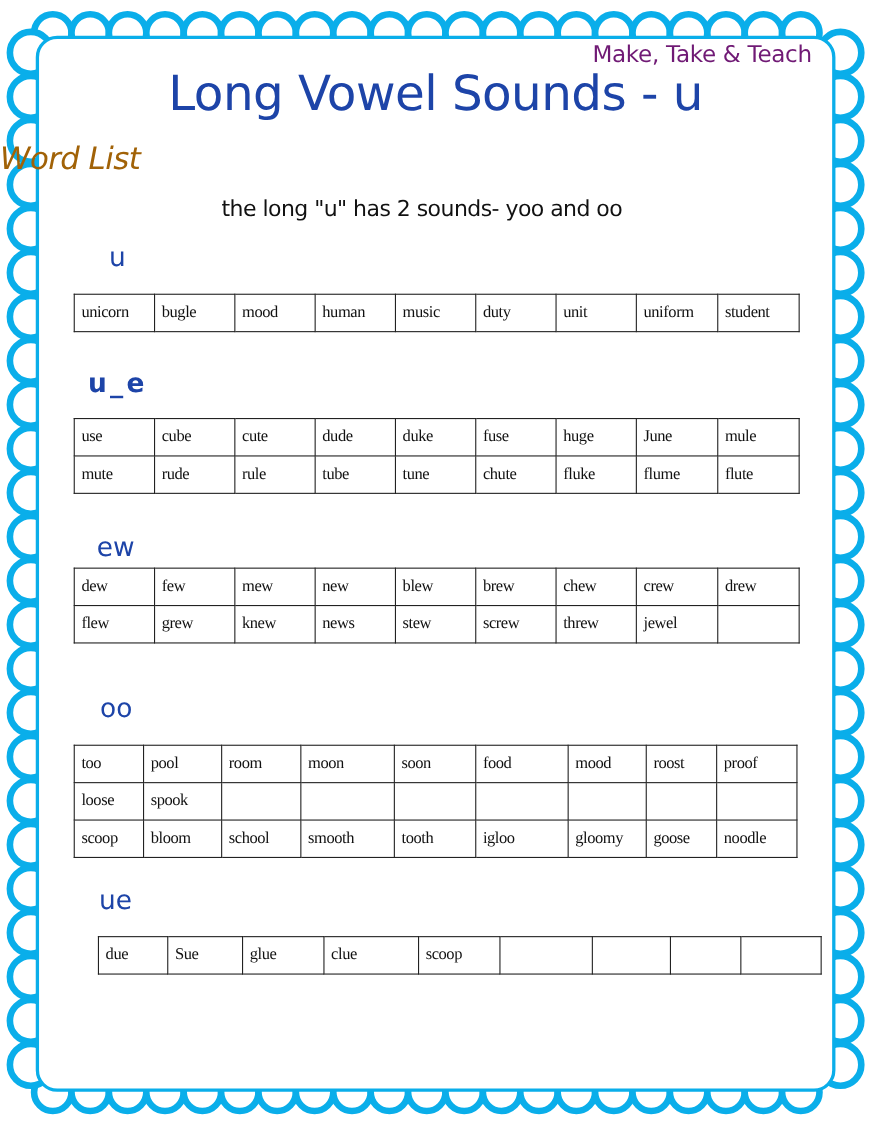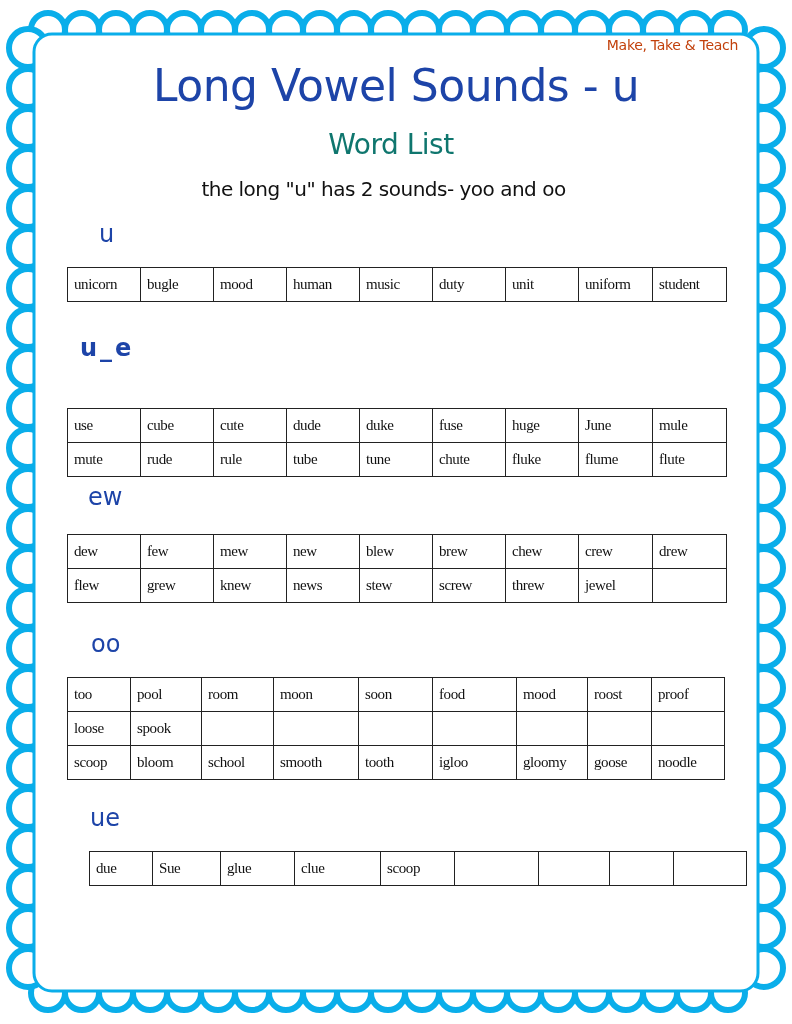--- a/index.html
+++ b/index.html
@@ -1,21 +1,21 @@
 <!DOCTYPE html>
 <html><head>
 <meta charset="utf-8">
 <style>
   html,body{margin:0;padding:0;}
   body{width:792px;height:1024px;position:relative;background:#ffffff;overflow:hidden;font-family:"DejaVu Sans",sans-serif;}
   .frame-svg{position:absolute;left:0;top:0;width:792px;height:1024px;}
   .page{position:absolute;left:0;top:0;width:792px;height:1024px;}
-  .brand{position:absolute;right:54px;top:37px;font-size:14px;color:#c2410c;font-family:"DejaVu Sans",sans-serif;letter-spacing:-0.3px;}
+  .brand{position:absolute;right:54px;top:37px;font-size:21px;color:#701a75;font-family:"DejaVu Sans",sans-serif;letter-spacing:-0.3px;}
   .title{position:absolute;left:0;width:792px;top:60px;text-align:center;font-size:44px;color:#1d44a8;letter-spacing:-0.5px;}
-  .subtitle{position:absolute;left:0;width:782px;top:128px;text-align:center;font-size:28px;color:#0f766e;letter-spacing:-0.5px;}
+  .subtitle{position:absolute;left:0;width:782px;top:128px;text-align:left;font-size:28px;color:#a16207;letter-spacing:-0.5px;font-style:italic;}
   .intro{position:absolute;left:0;width:767px;top:177px;text-align:center;font-size:20px;color:#111;letter-spacing:-0.5px;}
   .sec-label{position:absolute;font-size:24px;color:#1d44a8;}
   table.words{position:absolute;border-collapse:collapse;table-layout:fixed;font-family:Liberation Serif, serif;}
   table.words td{border:1.5px solid #222;height:33px;padding:0 0 0 6px;font-size:15px;color:#111;white-space:nowrap;overflow:hidden;letter-spacing:-0.4px;}
 </style>
 </head>
 <body>
 
 <svg class="frame-svg" viewBox="0 0 792 1024" xmlns="http://www.w3.org/2000/svg">
   <defs>
@@ -150,21 +150,21 @@
       <td>music</td>
       <td>duty</td>
       <td>unit</td>
       <td>uniform</td>
       <td>student</td>
     </tr>
   </tbody>
     </table>
 
   <div class="sec-label" style="left:80px;top:334px;letter-spacing:3px;font-weight:bold;">u_e</div>
-  <table class="words" style="left:67px;top:380px;width:659px;margin-top:28px;">
+  <table class="words" style="left:67px;top:380px;width:659px;">
     <colgroup>
         <col style="width:73px">
         <col style="width:73px">
         <col style="width:73px">
         <col style="width:73px">
         <col style="width:73px">
         <col style="width:73px">
         <col style="width:73px">
         <col style="width:74px">
         <col style="width:74px">
@@ -189,21 +189,21 @@
       <td>tune</td>
       <td>chute</td>
       <td>fluke</td>
       <td>flume</td>
       <td>flute</td>
     </tr>
   </tbody>
     </table>
 
   <div class="sec-label" style="left:88px;top:483px;">ew</div>
-  <table class="words" style="left:67px;top:534px;width:659px;">
+  <table class="words" style="left:67px;top:516px;width:659px;">
     <colgroup>
         <col style="width:73px">
         <col style="width:73px">
         <col style="width:73px">
         <col style="width:73px">
         <col style="width:73px">
         <col style="width:73px">
         <col style="width:73px">
         <col style="width:74px">
         <col style="width:74px">

